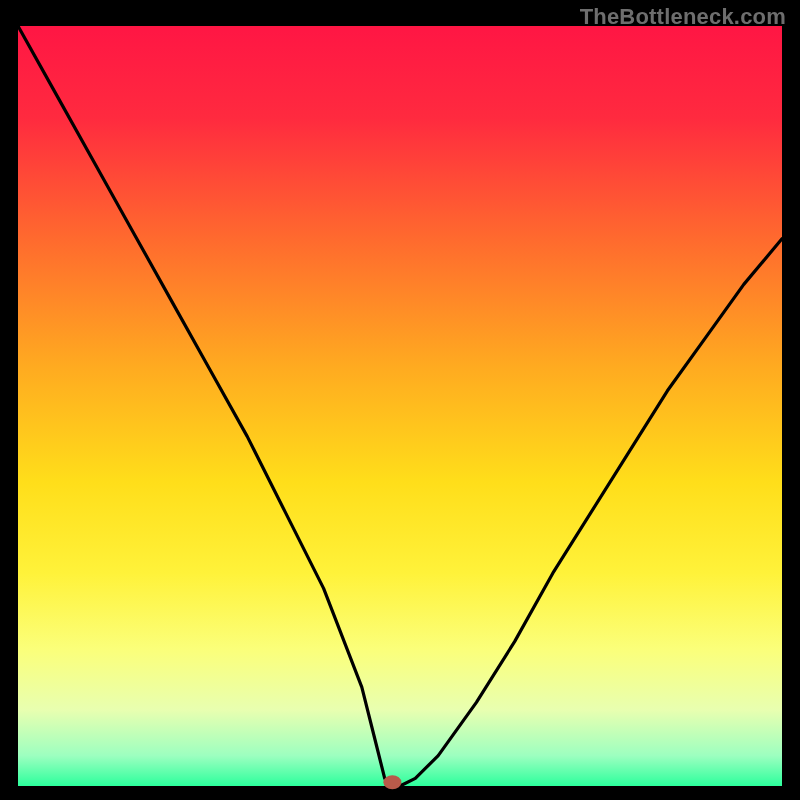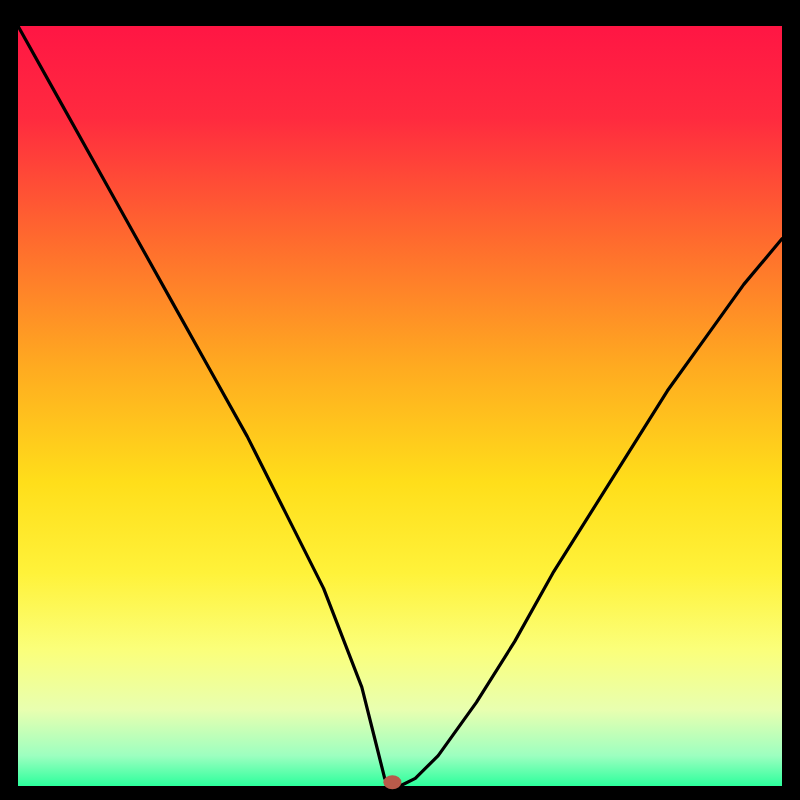--- a/index.html
+++ b/index.html
@@ -47,13 +47,14 @@
           <stop offset="90%" stop-color="#e8ffb0"></stop>
           <stop offset="96%" stop-color="#9dffc0"></stop>
           <stop offset="100%" stop-color="#2cff9c"></stop>
         </linearGradient>
       </defs>
       <rect x="0" y="0" width="800" height="800" fill="#000"></rect>
       <rect x="18" y="26" width="764" height="760" fill="url(#bg-grad)"></rect>
       <path d="M18.0 26.0 L56.2 94.4 L94.4 162.8 L132.6 231.2 L170.8 299.6 L209.0 368.0 L247.2 436.4 L285.4 512.4 L323.6 588.4 L361.8 687.2 L377.1 748.0 L384.7 778.4 L392.4 786.0 L400.0 786.0 L415.3 778.4 L438.2 755.6 L476.4 702.4 L514.6 641.6 L552.8 573.2 L591.0 512.4 L629.2 451.6 L667.4 390.8 L705.6 337.6 L743.8 284.4 L782.0 238.8" fill="none" stroke="#000" stroke-width="3.2" stroke-linejoin="round" stroke-linecap="round"></path>
       <ellipse cx="392.36" cy="782.2" rx="9" ry="7" fill="#b85a4a"></ellipse>
     </svg>
+  <div class="watermark">TheBottleneck.com</div>
 </div>
 
 </body></html>

